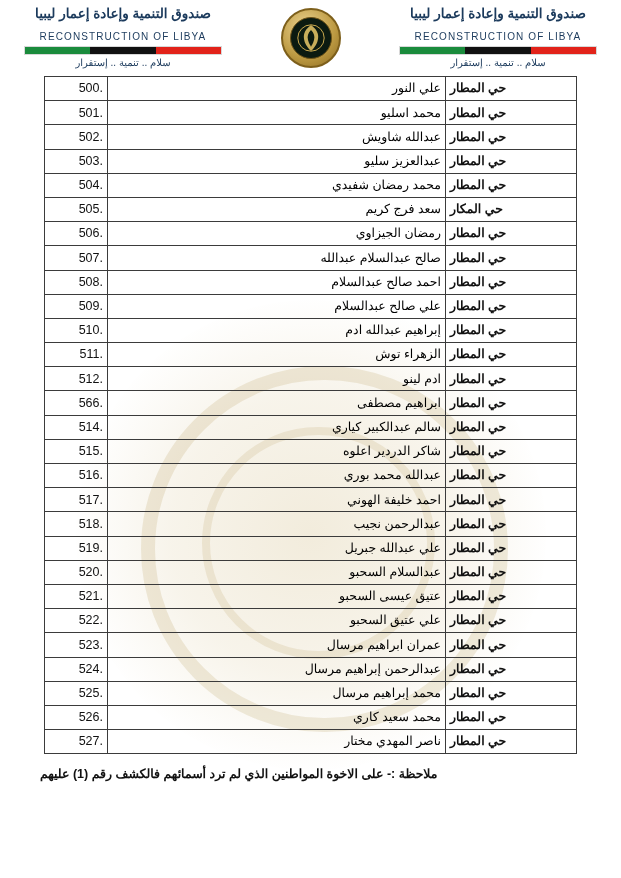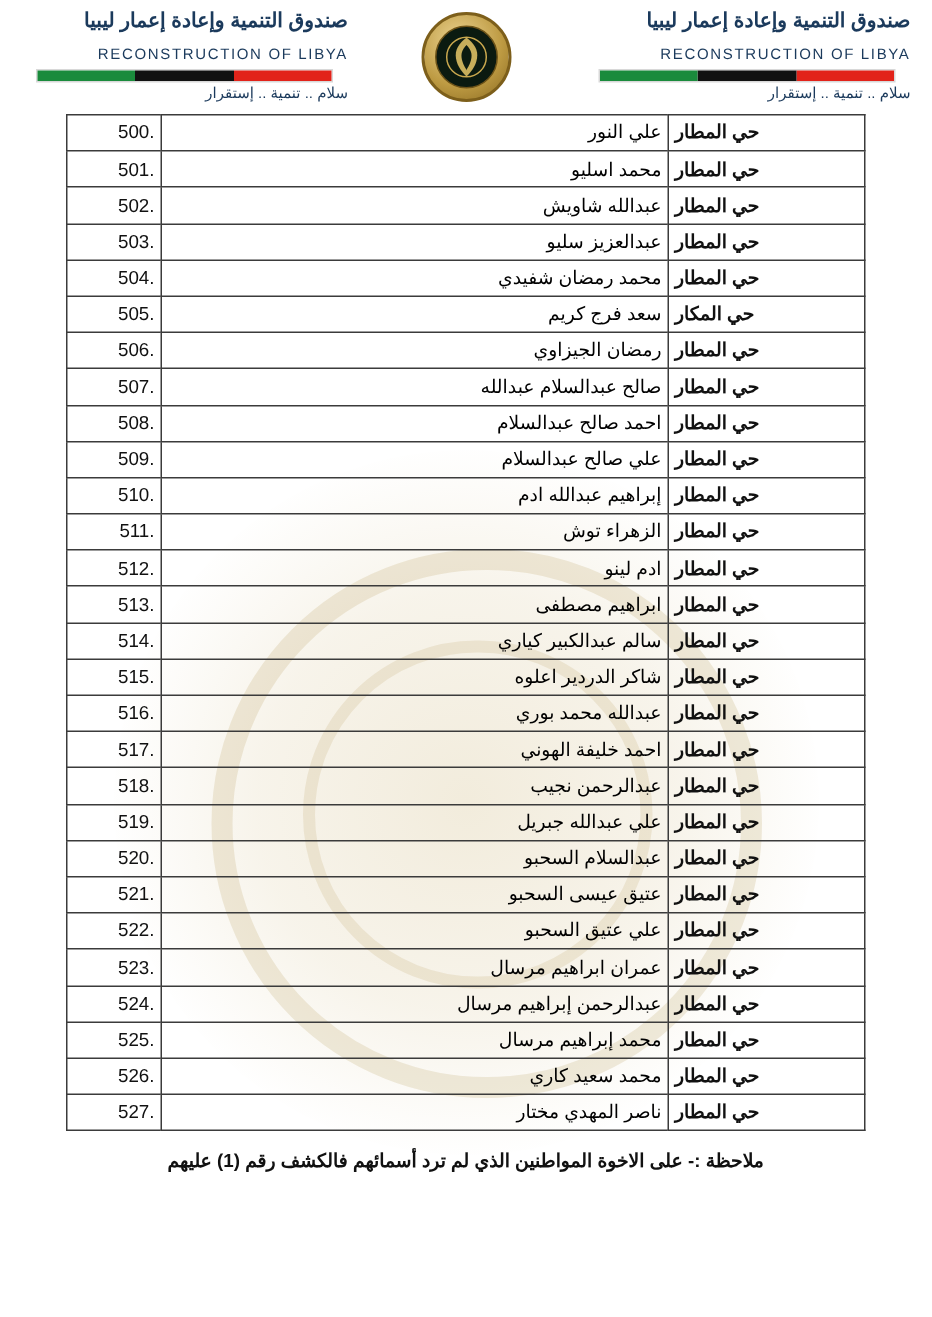--- a/index.html
+++ b/index.html
@@ -57,20 +57,21 @@
     z-index: 2;
     display: flex;
     align-items: center;
     justify-content: space-between;
     padding: 10px 14px 6px 14px;
     height: 72px;
     box-sizing: border-box;
   }
   .brand {
     width: 218px;
+    text-align: center;
     line-height: 1.25;
   }
   .brand .ar {
     font-size: 13.5px;
     font-weight: bold;
     color: #1b3a5c;
     letter-spacing: 0;
   }
   .brand .en {
     font-size: 10px;
@@ -168,21 +169,21 @@
     text-align: left;
     font-weight: bold;
     font-size: 12.5px;
   }
 
   
   .note {
     position: relative;
     z-index: 2;
     margin: 10px 40px 0 40px;
-    text-align: center;
+    text-align: left;
     direction: rtl;
     font-size: 12.5px;
     font-weight: bold;
     line-height: 1.6;
     color: #111;
   }
 </style>
 </head>
 <body>
 
@@ -290,21 +291,21 @@
           <td class="num">511.</td>
         </tr>
         <tr>
           <td class="area">حي المطار</td>
           <td class="name">ادم لينو</td>
           <td class="num">512.</td>
         </tr>
         <tr>
           <td class="area">حي المطار</td>
           <td class="name">ابراهيم مصطفى</td>
-          <td class="num">513.</td>
+          <td class="num">566.</td>
         </tr>
         <tr>
           <td class="area">حي المطار</td>
           <td class="name">سالم عبدالكبير كياري</td>
           <td class="num">514.</td>
         </tr>
         <tr>
           <td class="area">حي المطار</td>
           <td class="name">شاكر الدردير اعلوه</td>
           <td class="num">515.</td>

